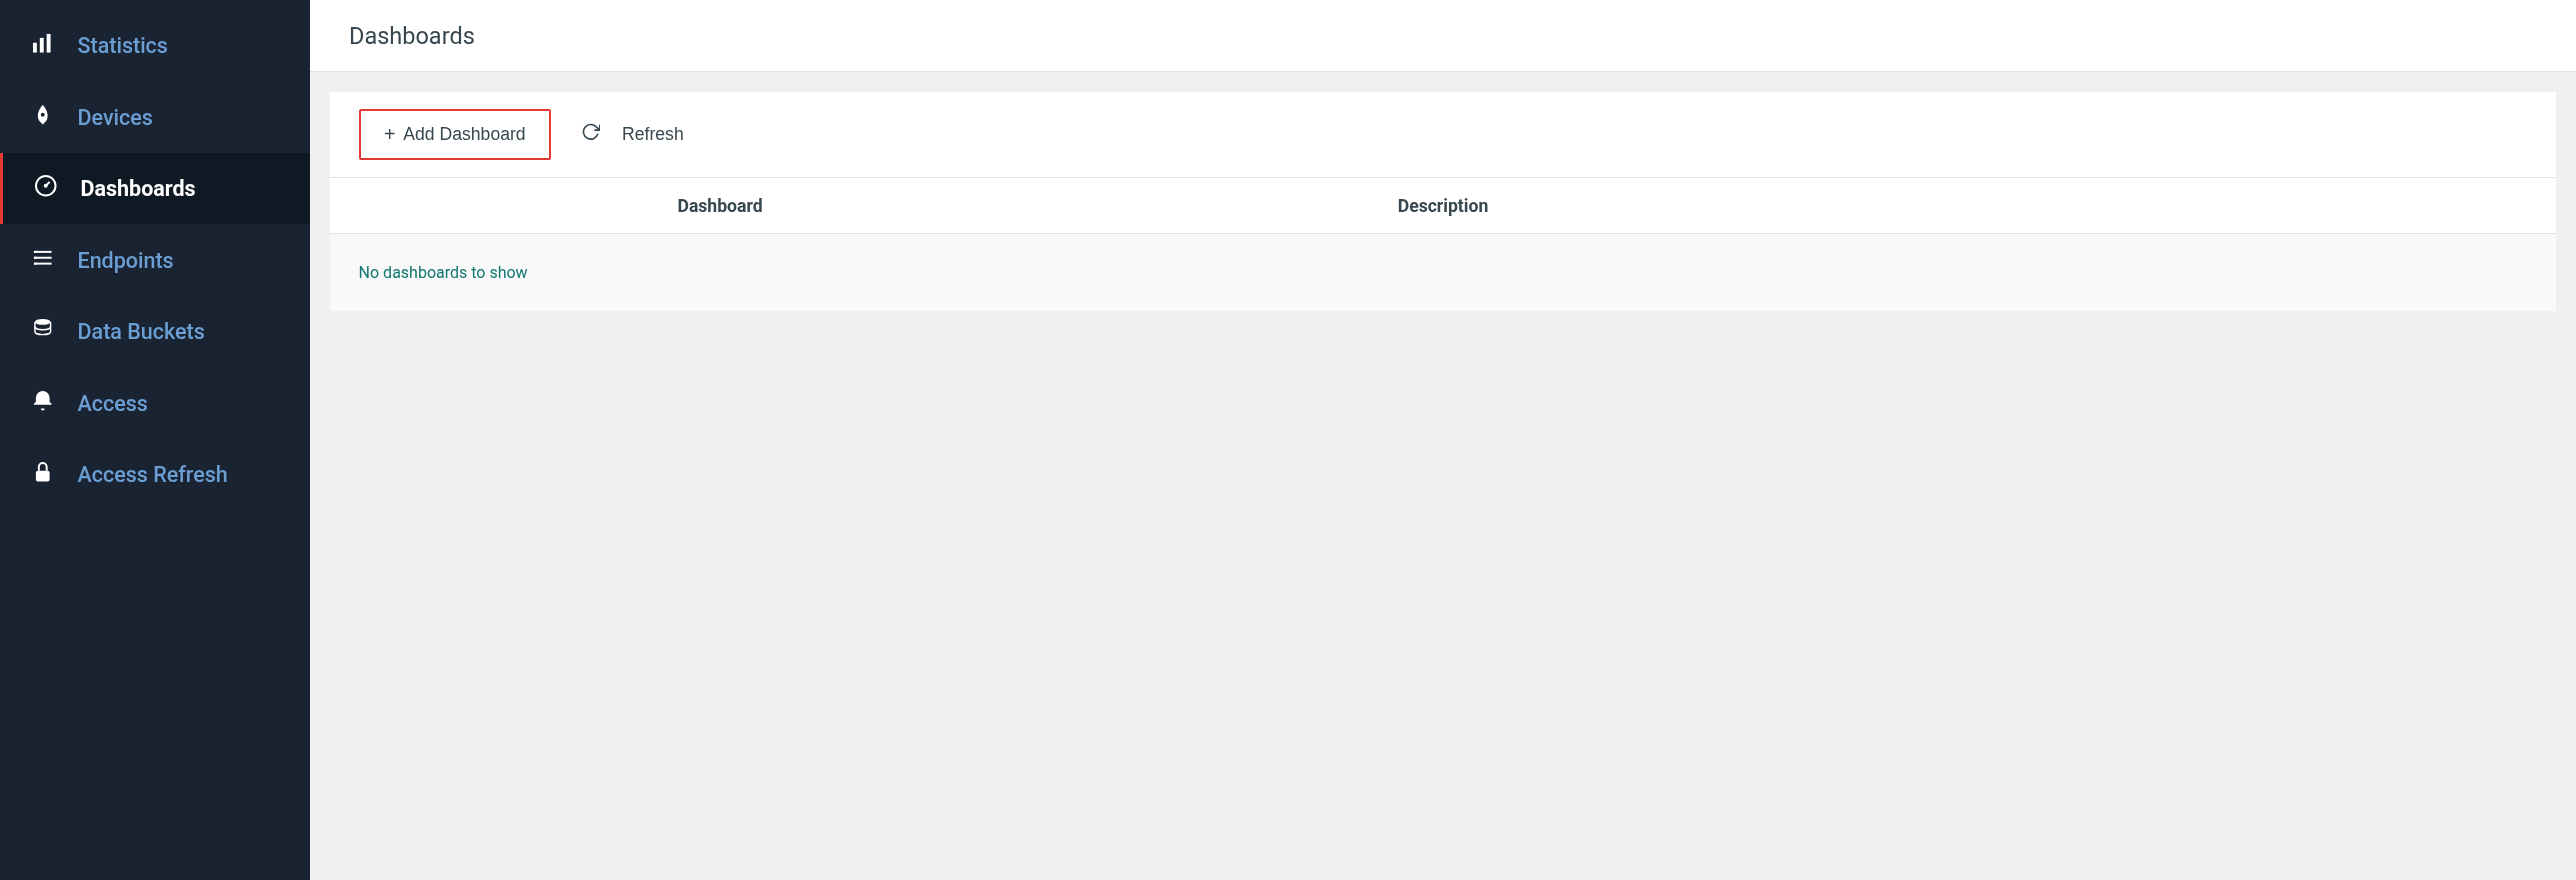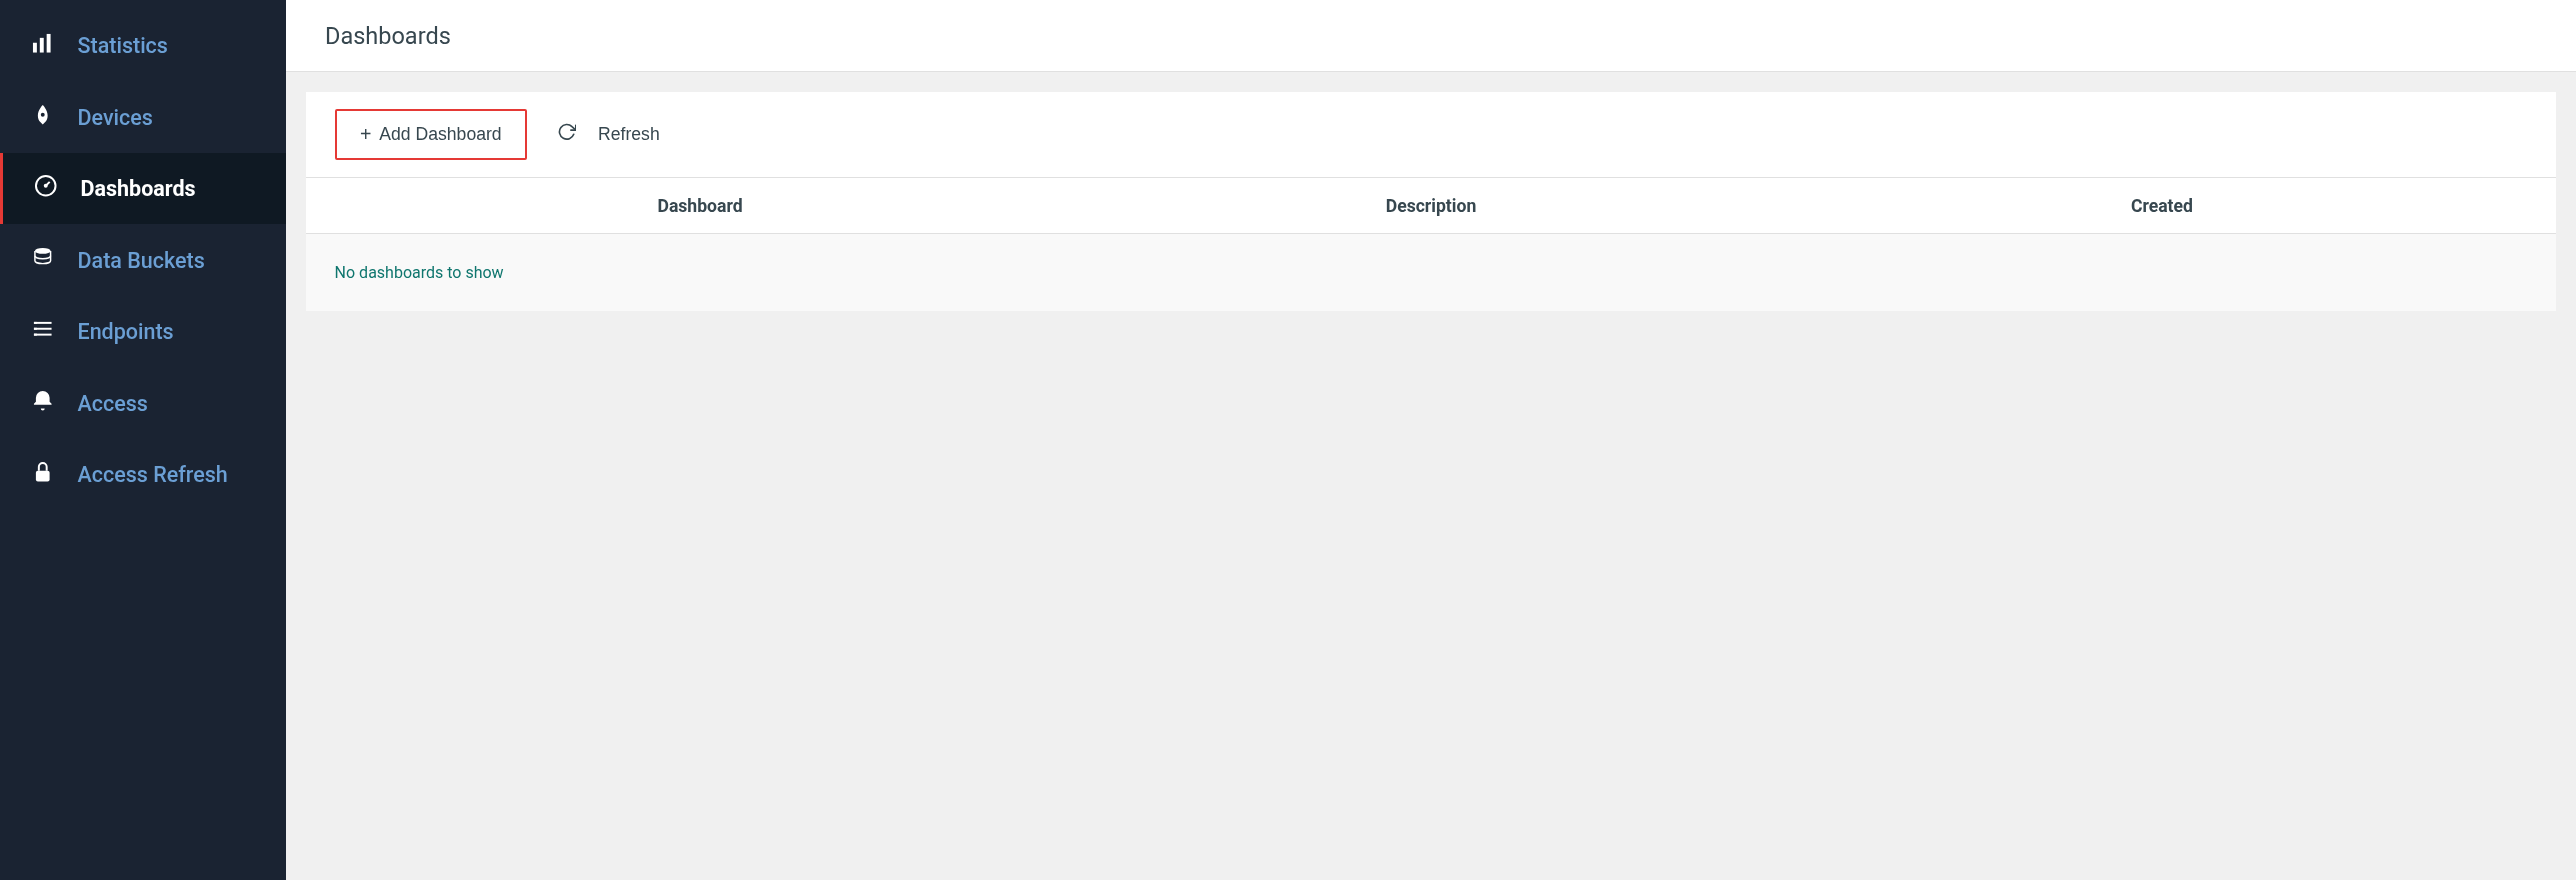--- a/index.html
+++ b/index.html
@@ -10,21 +10,21 @@
 
     body {
       font-family: -apple-system, BlinkMacSystemFont, 'Segoe UI', Roboto, sans-serif;
       display: flex;
       height: 100vh;
       background: #f5f5f5;
     }
 
     
     .sidebar {
-      width: 286px;
+      width: 310px;
       background: #1a2332;
       flex-shrink: 0;
       display: flex;
       flex-direction: column;
       padding: 9.8px 0;
     }
 
     .sidebar-item {
       display: flex;
       align-items: center;
@@ -179,40 +179,40 @@
           <path d="M12 12 L16 8" stroke="white" stroke-width="2"></path>
           <circle cx="12" cy="12" r="2" fill="white"></circle>
         </svg>
     </span>
     <span class="item-label">Dashboards</span>
   </div>
 
   <div class="sidebar-item">
     <span class="item-icon">
       <svg width="23.5" height="23.5" viewBox="0 0 24 24" fill="white">
-          <ellipse cx="12" cy="5" rx="8" ry="3"></ellipse>
-          <path d="M4 5v5c0 1.66 3.58 3 8 3s8-1.34 8-3V5" fill="none" stroke="white" stroke-width="1.5"></path>
-          <path d="M4 10v5c0 1.66 3.58 3 8 3s8-1.34 8-3v-5" fill="none" stroke="white" stroke-width="1.5"></path>
-        </svg>
-    </span>
-    <span class="item-label">Data Buckets</span>
-  </div>
-
-  <div class="sidebar-item">
-    <span class="item-icon">
-      <svg width="23.5" height="23.5" viewBox="0 0 24 24" fill="white">
           <rect x="3" y="5" width="18" height="2"></rect>
           <rect x="3" y="11" width="18" height="2"></rect>
           <rect x="3" y="17" width="18" height="2"></rect>
           <rect x="3" y="5" width="3" height="2"></rect>
           <rect x="3" y="11" width="3" height="2"></rect>
           <rect x="3" y="17" width="3" height="2"></rect>
         </svg>
     </span>
     <span class="item-label">Endpoints</span>
+  </div>
+
+  <div class="sidebar-item">
+    <span class="item-icon">
+      <svg width="23.5" height="23.5" viewBox="0 0 24 24" fill="white">
+          <ellipse cx="12" cy="5" rx="8" ry="3"></ellipse>
+          <path d="M4 5v5c0 1.66 3.58 3 8 3s8-1.34 8-3V5" fill="none" stroke="white" stroke-width="1.5"></path>
+          <path d="M4 10v5c0 1.66 3.58 3 8 3s8-1.34 8-3v-5" fill="none" stroke="white" stroke-width="1.5"></path>
+        </svg>
+    </span>
+    <span class="item-label">Data Buckets</span>
   </div>
 
   <div class="sidebar-item">
     <span class="item-icon">
       <svg width="23.5" height="23.5" viewBox="0 0 24 24" fill="white">
           <path d="M12 2a7 7 0 0 0-7 7v4l-2 2v1h18v-1l-2-2V9a7 7 0 0 0-7-7zm0 20a2 2 0 0 0 2-2h-4a2 2 0 0 0 2 2z"></path>
         </svg>
     </span>
     <span class="item-label">Access</span>
   </div>
@@ -248,19 +248,18 @@
           </svg>
       </span>
       <span>Refresh</span>
     </button>
   </div>
 
   <div class="table-container">
     <div class="table-header">
       <div class="table-header-cell">Dashboard</div>
       <div class="table-header-cell">Description</div>
-      <div class="table-header-cell">Created</div>
     </div>
     <div class="table-empty">No dashboards to show</div>
   </div>
 
 </main>
 
 
 </body></html>

